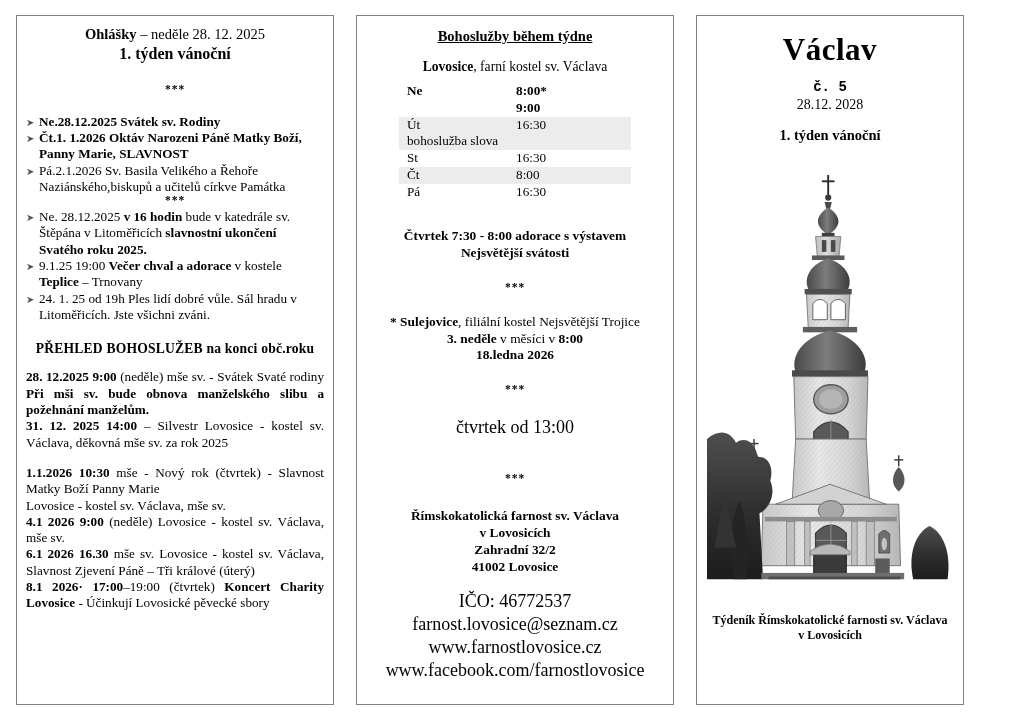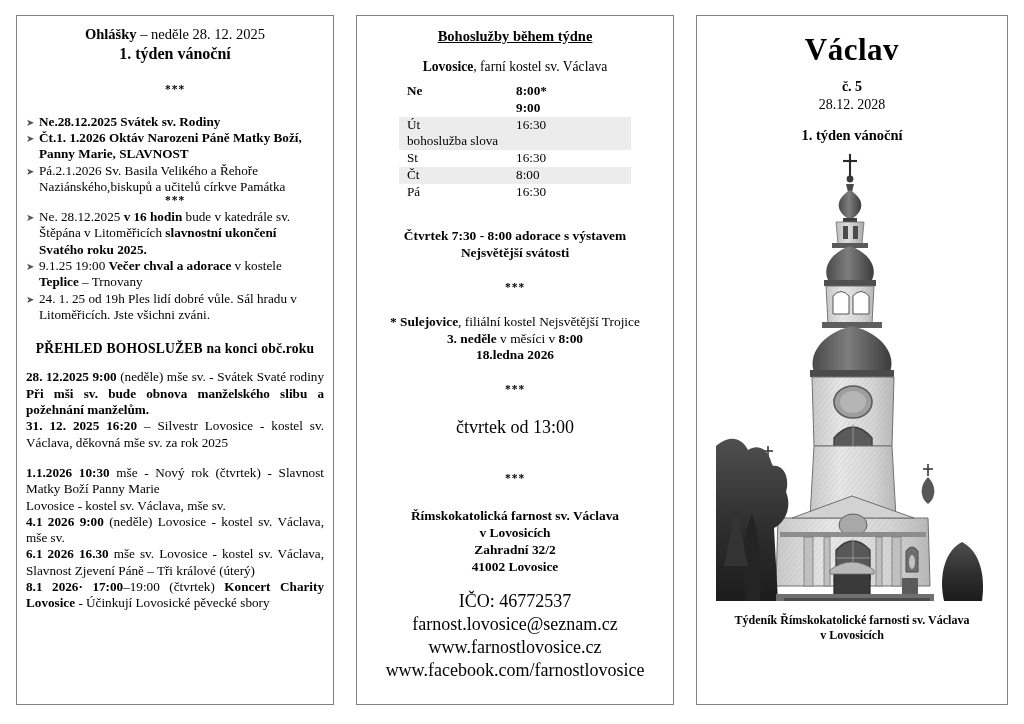--- a/index.html
+++ b/index.html
@@ -27,21 +27,21 @@
     position: absolute;
     border: 1.2px solid #808080;
     box-sizing: border-box;
     background: #ffffff;
     overflow: hidden;
   }
 
   
   #panel-left   { left: 16px;  top: 15px; width: 318px; height: 690px; }
   #panel-middle { left: 356px; top: 15px; width: 318px; height: 690px; }
-  #panel-right  { left: 696px; top: 15px; width: 312px; height: 690px; }
+  #panel-right  { left: 696px; top: 15px; width: 268px; height: 690px; }
 
   .pad-left   { padding: 8px 9px 0 9px; }
   .pad-mid    { padding: 8px 12px 0 12px; }
   .pad-right  { padding: 10px 10px 0 10px; }
   .b { font-weight: bold; }
 
   .stars {
     text-align: center;
     font-weight: bold;
     letter-spacing: 1px;
@@ -151,20 +151,21 @@
     font-size: 31px;
     line-height: 1.05;
     margin-top: 8px;
     letter-spacing: 0.5px;
   }
   .r-issue {
     text-align: center;
     font-weight: bold;
     font-size: 14px;
     margin-top: 12px;
+    font-family: Liberation Mono, monospace;
   }
   .r-date {
     text-align: center;
     font-size: 14px;
     margin-top: 2px;
   }
   .r-week {
     text-align: center;
     font-weight: bold;
     font-size: 14.5px;
@@ -232,21 +233,21 @@
           <span class="bullet-text"><span>24. 1. 25 od 19h Ples lidí dobré  vůle. Sál hradu v Litoměřicích. Jste všichni zváni.</span></span>
         </div>
       </div>
 
     <div class="sp14"></div>
     <div class="l-heading">PŘEHLED BOHOSLUŽEB  na konci obč.roku</div>
     <div class="sp12"></div>
 
     <div id="services-1">
         <div class="l-para"><span class="b">28. 12.2025 9:00 </span><span>(neděle) mše sv. - Svátek Svaté rodiny </span><span class="b">Při mši sv. bude obnova manželského slibu a požehnání manželům.</span></div>
-        <div class="l-para"><span class="b">31. 12. 2025 16:20 </span><span>– Silvestr Lovosice - kostel sv. Václava, děkovná mše sv. za rok 2025</span></div>
+        <div class="l-para"><span class="b">31. 12. 2025 14:00 </span><span>– Silvestr Lovosice - kostel sv. Václava, děkovná mše sv. za rok 2025</span></div>
       </div>
     <div class="sp14"></div>
     <div id="services-2">
         <div class="l-para"><span class="b">1.1.2026 10:30 </span><span>mše - Nový rok (čtvrtek) - Slavnost Matky Boží Panny Marie</span></div>
         <div class="l-para"><span>Lovosice - kostel sv. Václava, mše sv.</span></div>
         <div class="l-para"><span class="b">4.1  2026  9:00 </span><span>(neděle)  Lovosice  -  kostel  sv. Václava, mše sv.</span></div>
         <div class="l-para"><span class="b">6.1  2026  16.30 </span><span>mše  sv.  Lovosice  -  kostel  sv. Václava, Slavnost Zjevení Páně – Tři králové (úterý)</span></div>
         <div class="l-para"><span class="b">8.1 2026· 17:00</span><span>–19:00 (čtvrtek) </span><span class="b">Koncert  Charity Lovosice</span><span> - Účinkují Lovosické pěvecké sbory</span></div>
       </div>
 

